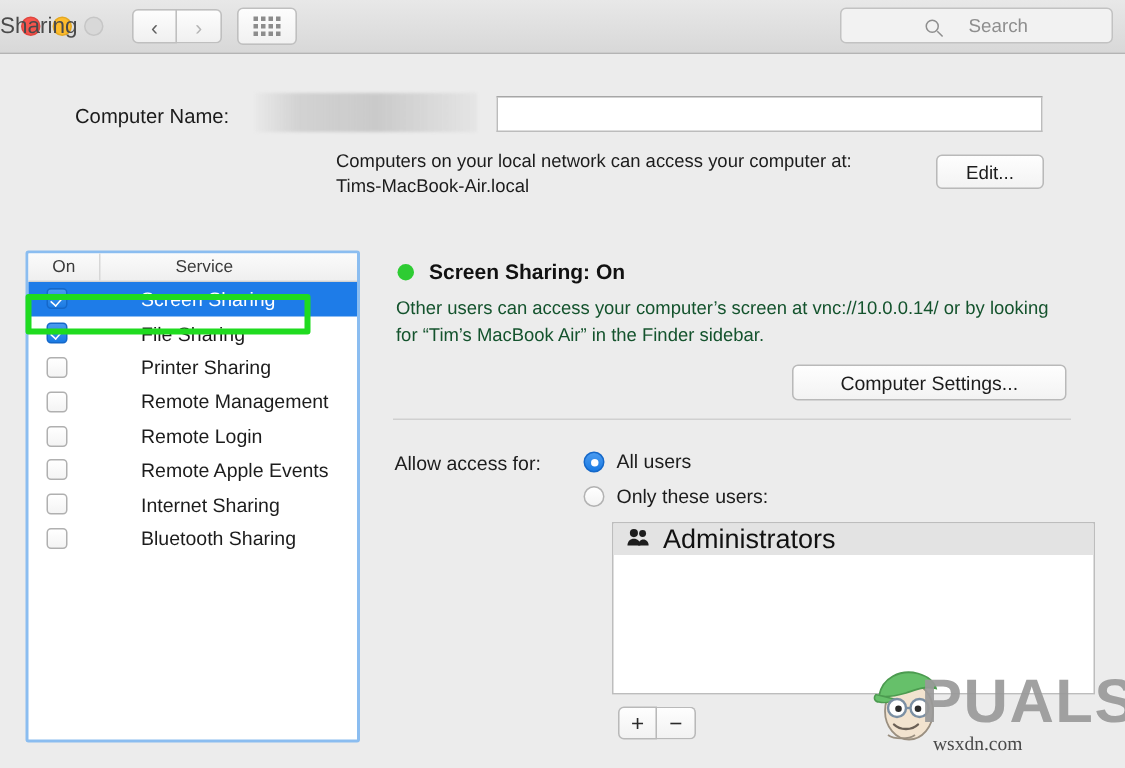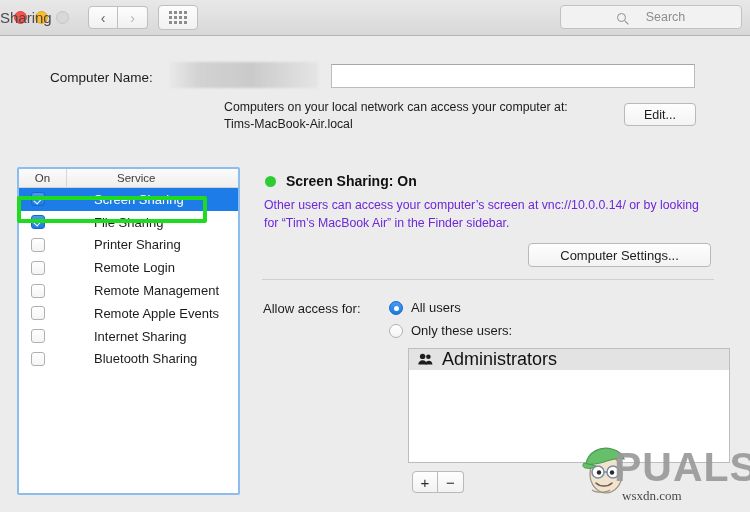--- a/index.html
+++ b/index.html
@@ -239,21 +239,21 @@
     left: 286px; top: 173px;
     font-size: 14px; font-weight: bold;
     color: #111;
   }
   #status-description {
     position: absolute;
     left: 264px; top: 197px;
     width: 448px;
     font-size: 12.3px;
     line-height: 17.5px;
-    color: #6d28d9;
+    color: #14532d;
   }
   #computer-settings-button {
     position: absolute;
     left: 528px; top: 243px;
     width: 183px; height: 24px;
     background: linear-gradient(to bottom, #fefefe, #f3f3f3);
     border: 1px solid #b9b9b9;
     border-radius: 4px;
     font-size: 13px; color: #1c1c1c;
     display: flex; align-items: center; justify-content: center;
@@ -420,25 +420,25 @@
         <div class="service-row">
           <span class="svc-checkbox checked"></span>
           <span class="svc-label">File Sharing</span>
         </div>
         <div class="service-row">
           <span class="svc-checkbox"></span>
           <span class="svc-label">Printer Sharing</span>
         </div>
         <div class="service-row">
           <span class="svc-checkbox"></span>
+          <span class="svc-label">Remote Management</span>
+        </div>
+        <div class="service-row">
+          <span class="svc-checkbox"></span>
           <span class="svc-label">Remote Login</span>
-        </div>
-        <div class="service-row">
-          <span class="svc-checkbox"></span>
-          <span class="svc-label">Remote Management</span>
         </div>
         <div class="service-row">
           <span class="svc-checkbox"></span>
           <span class="svc-label">Remote Apple Events</span>
         </div>
         <div class="service-row">
           <span class="svc-checkbox"></span>
           <span class="svc-label">Internet Sharing</span>
         </div>
         <div class="service-row">

